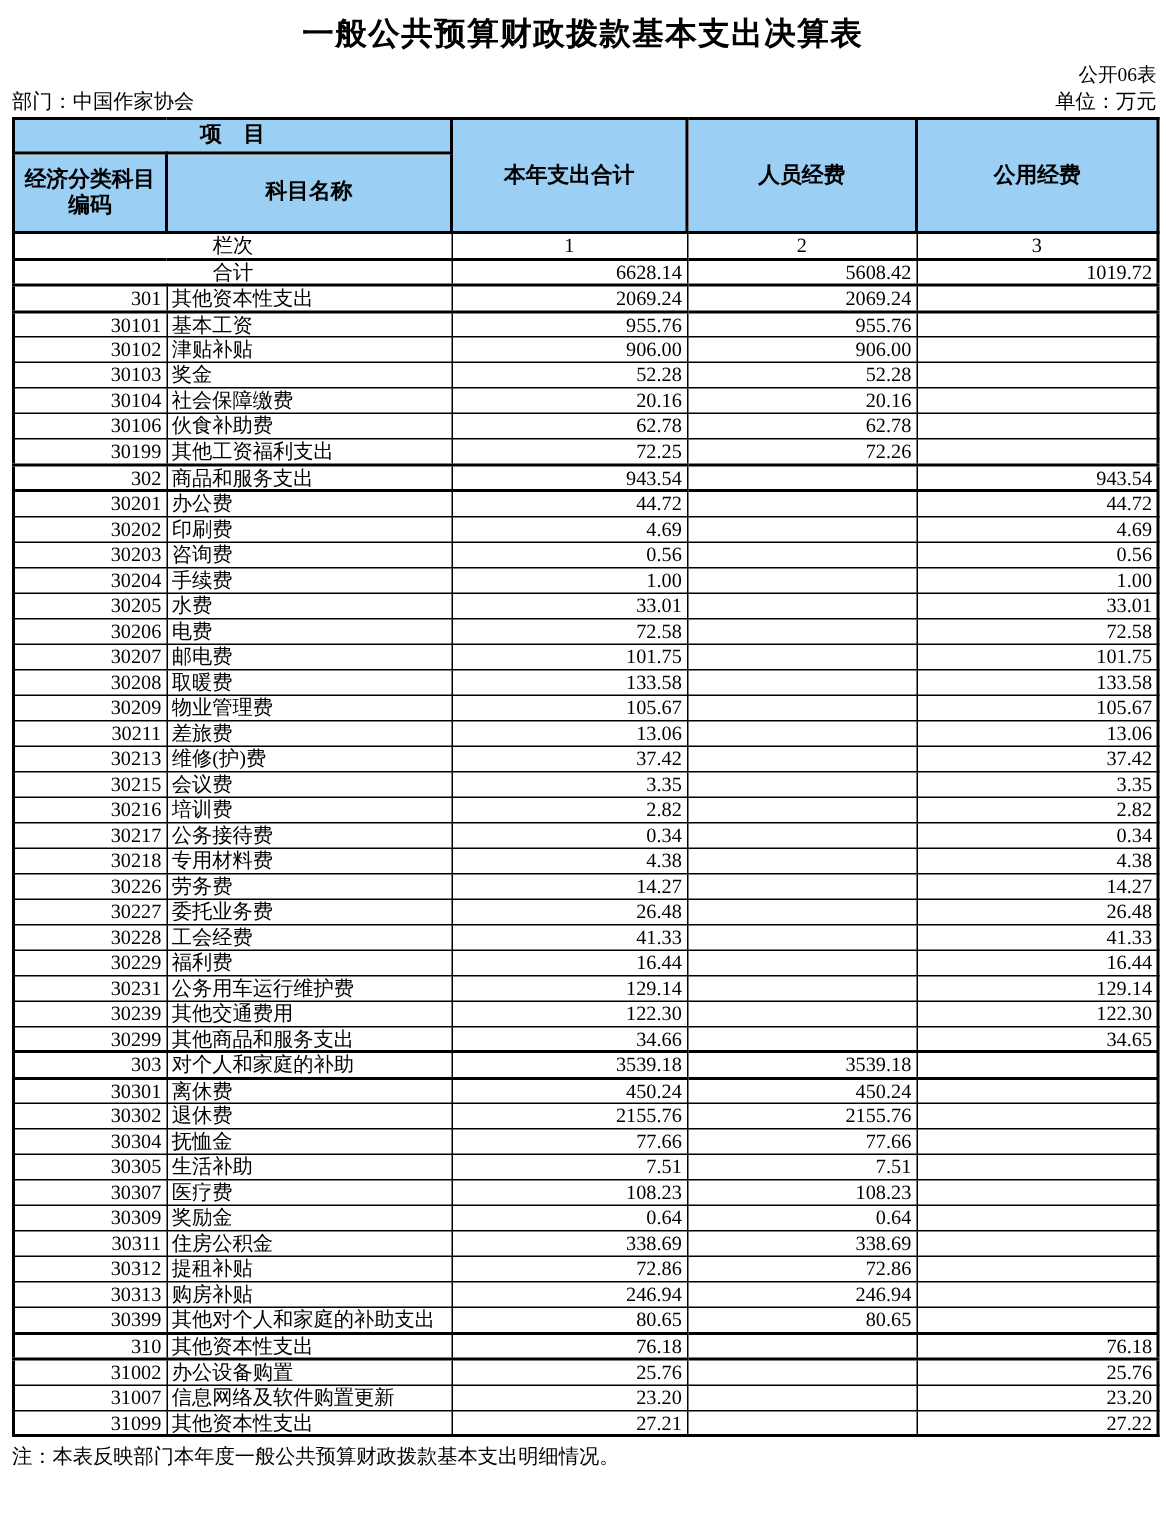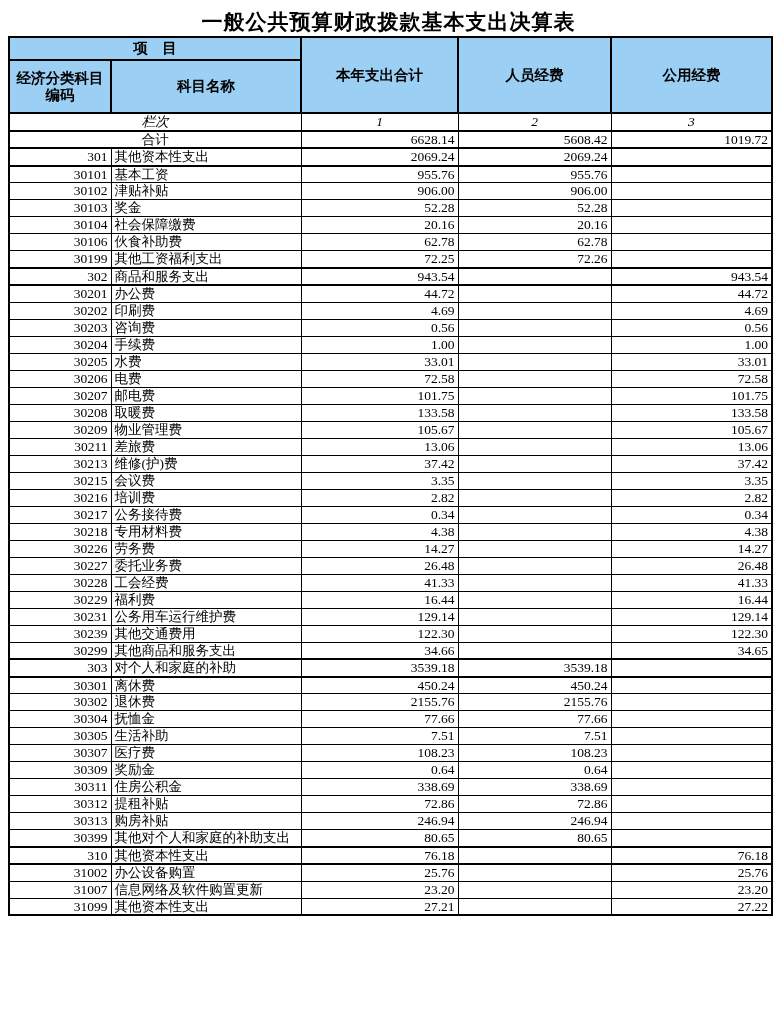--- a/index.html
+++ b/index.html
@@ -58,40 +58,45 @@
     border: 2px solid #000;
     white-space: normal;
   }
   tr.hrow1 th { height: 23px; }
   tr.hrow2 th { height: 53px; }
 
   tbody td { height: 17px; }
   td.code { text-align: right; padding-left: 2px; }
   td.name { text-align: left; }
   td.num  { text-align: right; }
-  tr.lanci-row td { text-align: center; font-style: italic; }
+  tr.lanci-row td { text-align: center; }
   tr.total-row td, tr.cat td {
     font-weight: normal;
     border-top-width: 2px;
     border-bottom-width: 2px;
   }
   tr.total-row td.merged { text-align: center; }
   .note {
     font-size: 13.5px;
     margin: 4px 0 0 8px;
   }
 </style>
 </head>
 <body>
 
 <div class="page">
 
   <div class="doc-title">一般公共预算财政拨款基本支出决算表</div>
 
-
+  <div class="table-code">公开06表</div>
+
+  <div class="meta-row">
+    <span>部门：中国作家协会</span>
+    <span>单位：万元</span>
+  </div>
 
   <table class="main">
     <colgroup>
       <col class="c-code">
         <col class="c-name">
         <col class="c-total">
         <col class="c-personnel">
         <col class="c-public">
     </colgroup>
     <thead>
@@ -433,14 +438,15 @@
         <tr>
     <td class="code">31099</td>
     <td class="name">其他资本性支出</td>
     <td class="num">27.21</td>
     <td class="num"></td>
     <td class="num">27.22</td>
   </tr>
       </tbody>
   </table>
 
+  <div class="note">注：本表反映部门本年度一般公共预算财政拨款基本支出明细情况。</div>
 
 </div>
 
 </body></html>

